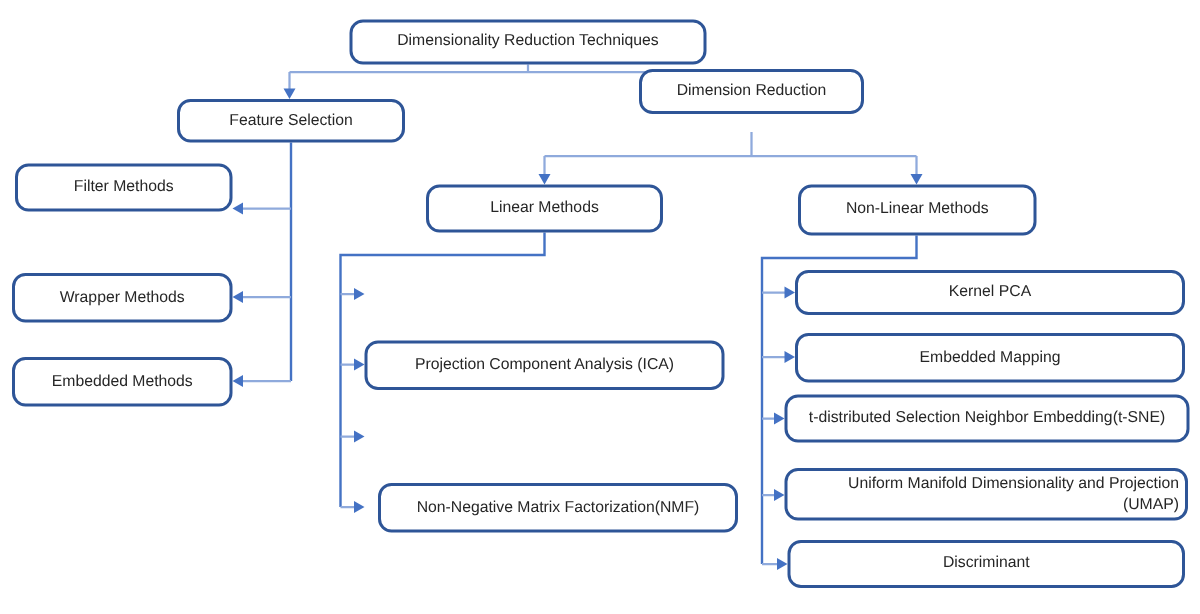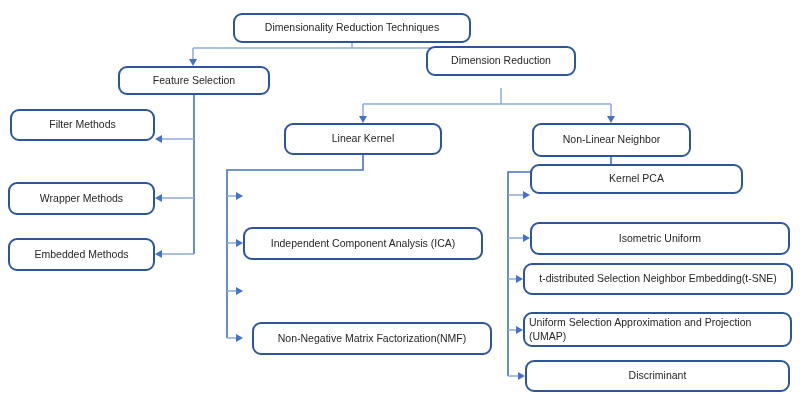--- a/index.html
+++ b/index.html
@@ -22,21 +22,21 @@
   .line-med   { stroke: var(--connector, #4472C4); stroke-width: 1.6; fill: none; }
   .line-light { stroke: var(--connector-light, #8FAADC); stroke-width: 1.5; fill: none; }
   .arrow      { fill: var(--connector, #4472C4); stroke: none; }
   .node {
     position: absolute;
     box-sizing: border-box;
     background: var(--box-fill, #fff);
     border: 2.5px solid var(--box-border, #2E5597);
     border-radius: 9px;
     display: flex; align-items: center; justify-content: center;
-    text-align: left;
+    text-align: right;
     font-size: 10.5px; line-height: 1.25;
     color: var(--text, #262626);
     padding: 1px 4px;
   }
 </style>
 </head>
 <body>
 
 <div id="canvas">
 
@@ -87,33 +87,33 @@
   <div class="node" style="left:118px; top:66px;  width:152px; height:29px">Feature Selection</div>
 
   <div class="node" style="left:426px; top:46px;  width:150px; height:30px">Dimension Reduction</div>
 
   <div class="node" style="left:10px;  top:109px; width:145px; height:32px">Filter Methods</div>
 
   <div class="node" style="left:8px;   top:238px; width:147px; height:33px">Embedded Methods</div>
 
   <div class="node" style="left:8px;   top:182px; width:147px; height:33px">Wrapper Methods</div>
 
-  <div class="node" style="left:284px; top:123px; width:158px; height:32px">Linear Kernel</div>
+  <div class="node" style="left:284px; top:123px; width:158px; height:32px">Linear Methods</div>
 
 
-  <div class="node" style="left:243px; top:227px; width:240px; height:33px">Independent Component Analysis (ICA)</div>
+  <div class="node" style="left:243px; top:227px; width:240px; height:33px">Projection Component Analysis (ICA)</div>
 
 
   <div class="node" style="left:252px; top:322px; width:240px; height:33px">Non-Negative Matrix Factorization(NMF)</div>
 
-  <div class="node" style="left:532px; top:123px; width:159px; height:34px">Non-Linear Neighbor</div>
+  <div class="node" style="left:532px; top:123px; width:159px; height:34px">Non-Linear Methods</div>
 
-  <div class="node" style="left:530px; top:164px; width:213px; height:30px">Kernel PCA</div>
+  <div class="node" style="left:530px; top:180px; width:260px; height:30px">Kernel PCA</div>
 
-  <div class="node" style="left:530px; top:222px; width:260px; height:33px">Isometric Uniform</div>
+  <div class="node" style="left:530px; top:222px; width:260px; height:33px">Embedded Mapping</div>
 
   <div class="node" style="left:523px; top:263px; width:270px; height:32px">t-distributed Selection Neighbor Embedding(t-SNE)</div>
 
-  <div class="node" style="left:523px; top:312px; width:269px; height:35px">Uniform Selection Approximation and Projection (UMAP)</div>
+  <div class="node" style="left:523px; top:312px; width:269px; height:35px">Uniform Manifold Dimensionality and Projection (UMAP)</div>
 
   <div class="node" style="left:525px; top:360px; width:265px; height:32px">Discriminant</div>
 
 </div>
 
 </body></html>

